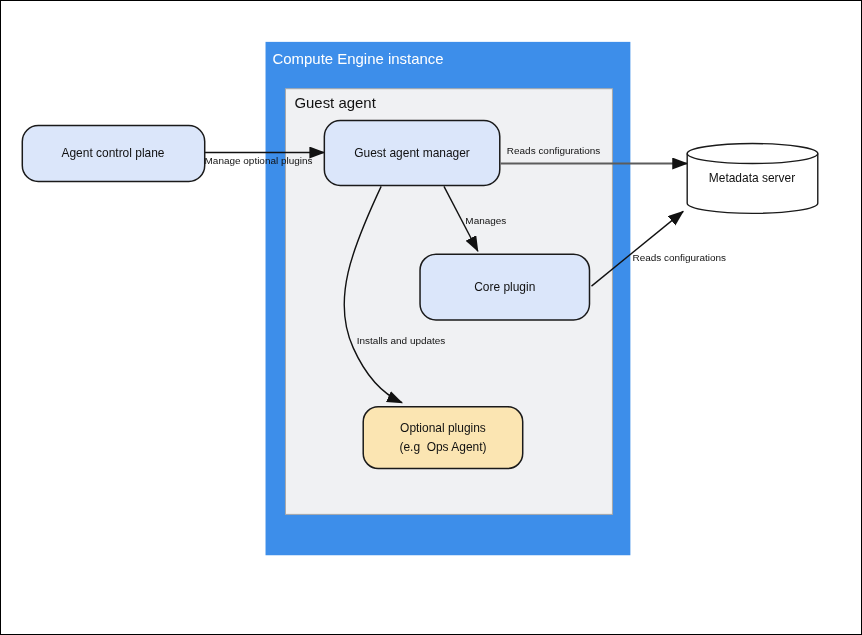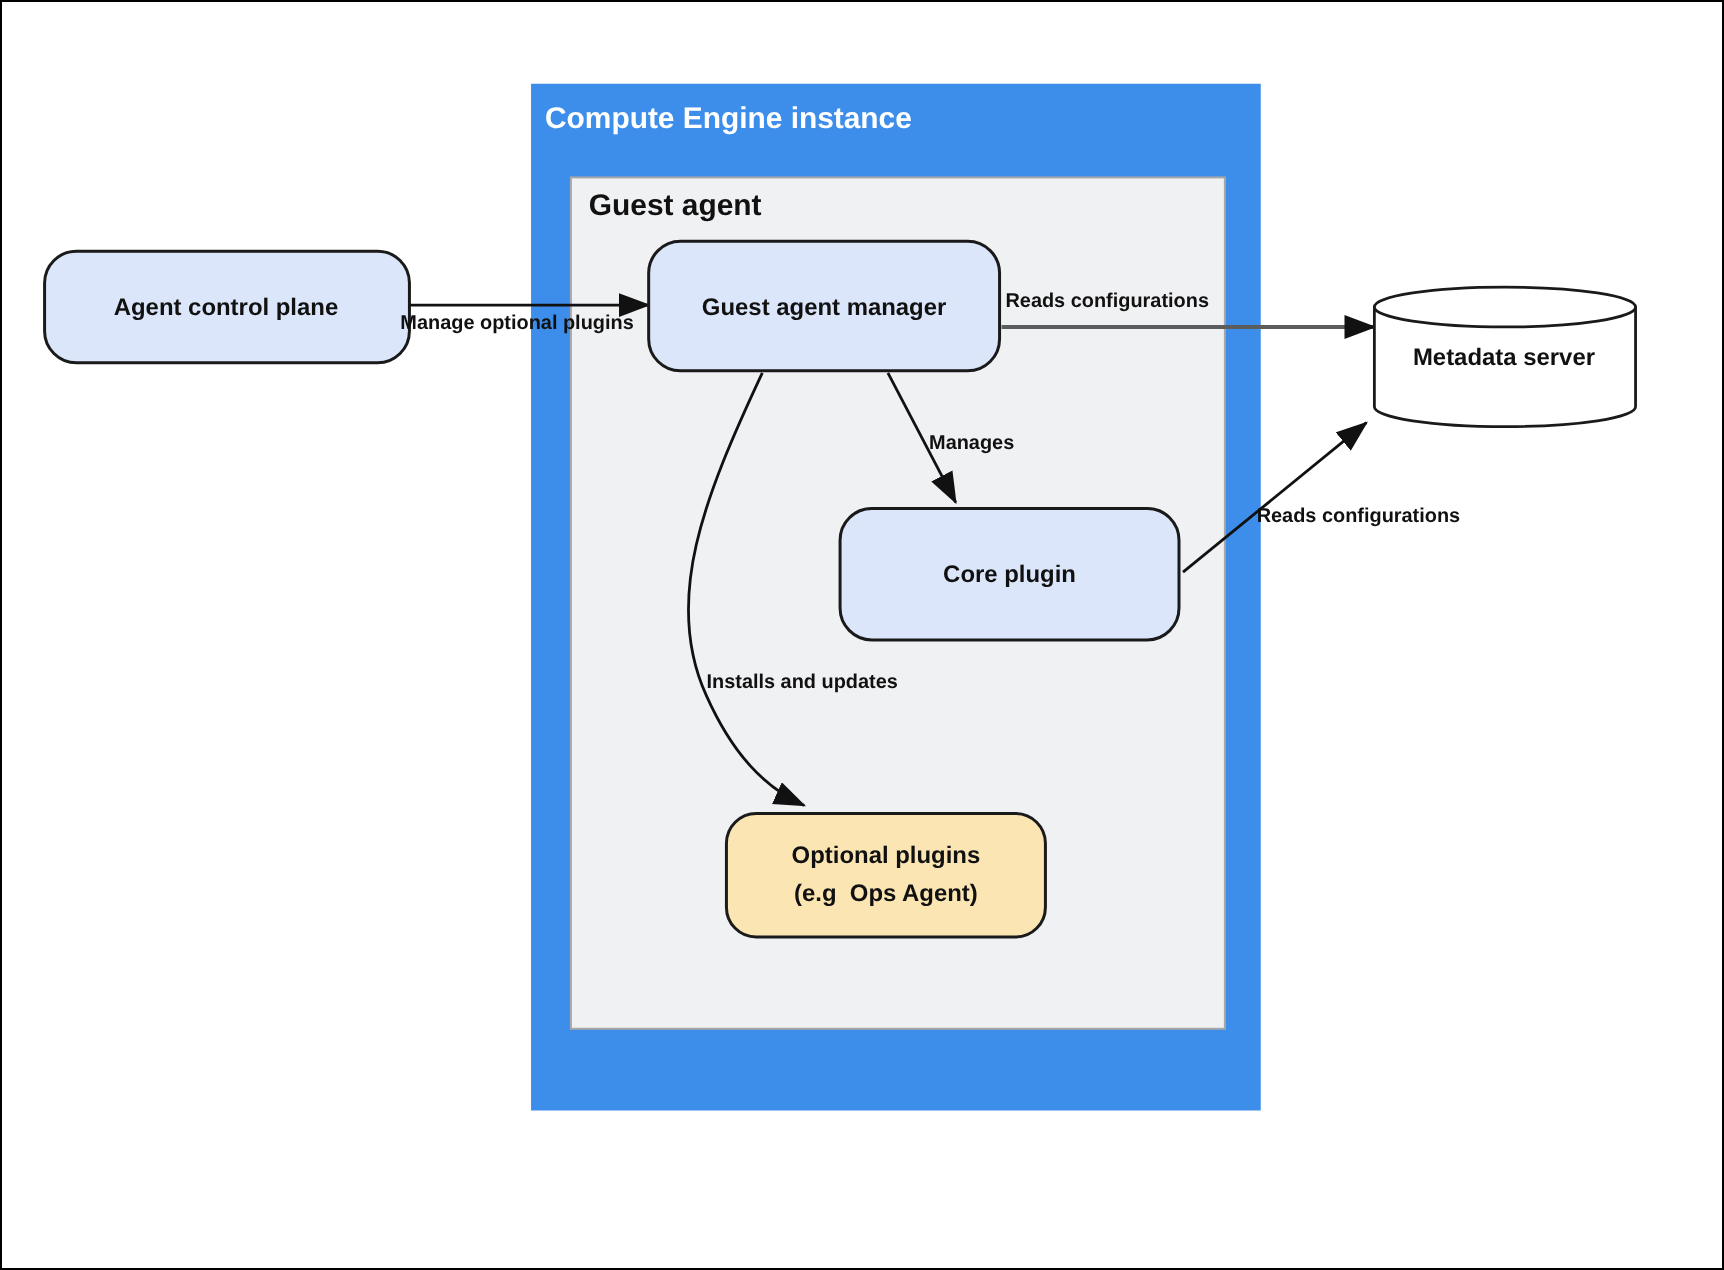--- a/index.html
+++ b/index.html
@@ -9,21 +9,20 @@
     font-family: "Liberation Sans", sans-serif;
   }
   .canvas-frame {
     position: relative;
     box-sizing: border-box;
     width: 862px;
     height: 635px;
     border: 1px solid #000000;
     background: #ffffff;
     overflow: hidden;
-    font-weight: bold;
   }
   svg { display: block; }
   text.h { font-size: 15px; }
   text.n { font-size: 12px; }
   text.e { font-size: 10px; }
   text { white-space: pre; }
 </style>
 </head>
 <body>
 

